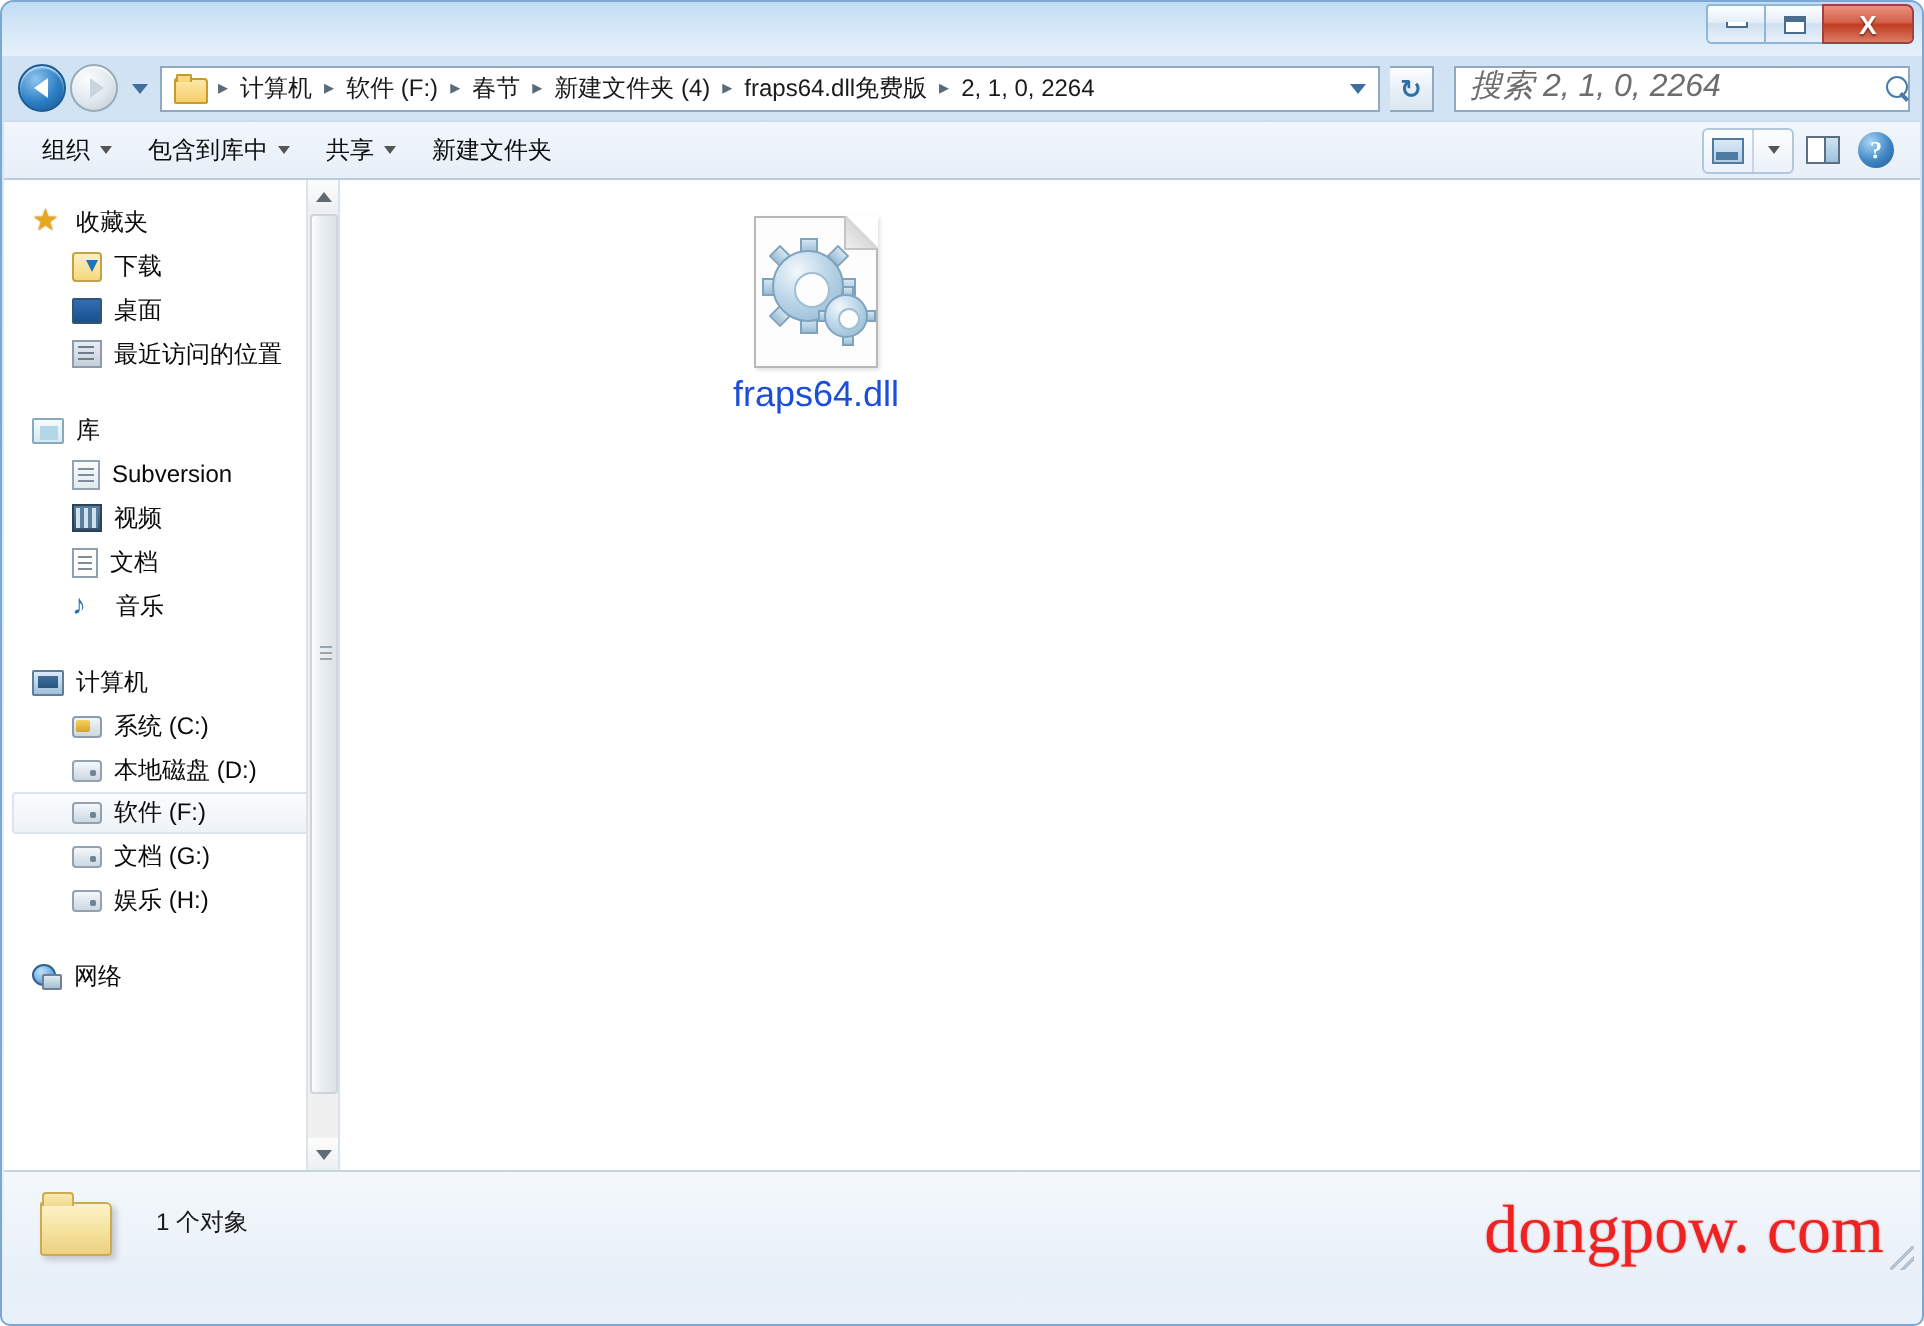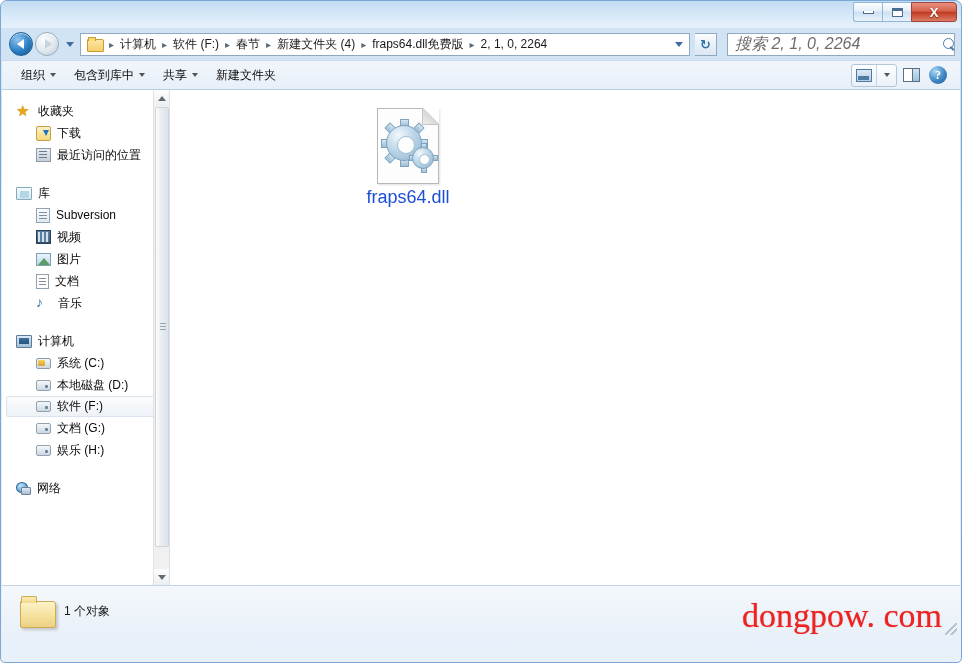--- a/index.html
+++ b/index.html
@@ -310,21 +310,21 @@
     position:absolute; background: linear-gradient(180deg,#d3e5f1,#9dbed6);
     border:1px solid #7ea3bf;
   }
   .file-name { font-size:18px; color:#1d4ed8; text-align:center; line-height:15px; }
 
   
   .statusbar {
     height: 52px; margin: 0 1px;
     background: linear-gradient(180deg,#f4f8fc 0%,#e9f0f8 100%);
     border-top:1px solid #c2d4e6;
-    display:flex; align-items:center; padding-left: 18px; gap: 6px;
+    display:flex; align-items:center; padding-left: 18px; gap: 20px;
     position:relative;
     text-align:right;
   }
   .st-folder {
     width:38px;height:32px;position:relative;flex:none;
   }
   .st-folder:before{
     content:"";position:absolute;left:0;top:5px;width:34px;height:25px;
     background:linear-gradient(180deg,#fdf3c9 0%,#f4e09a 60%,#edd083 100%);
     border:1px solid #cdab52;border-radius:1px 3px 2px 2px;
@@ -455,43 +455,43 @@
       <div class="nav-group">
         <div class="nav-row head">
           <span class="ic ic-star">★</span>
           <span>收藏夹</span>
         </div>
         <div class="nav-row child">
           <span class="ic-dl"></span>
           <span>下载</span>
         </div>
         <div class="nav-row child">
+          <span class="ic-desk"></span>
+          <span>桌面</span>
+        </div>
+        <div class="nav-row child">
           <span class="ic-recent"></span>
           <span>最近访问的位置</span>
         </div>
       </div>
 
       <div class="spacer"></div>
 
       <div class="nav-group">
         <div class="nav-row head">
           <span class="ic-lib"></span>
           <span>库</span>
         </div>
         <div class="nav-row child">
           <span class="ic-svn"></span>
           <span>Subversion</span>
         </div>
         <div class="nav-row child">
           <span class="ic-vid"></span>
           <span>视频</span>
-        </div>
-        <div class="nav-row child">
-          <span class="ic-pic"></span>
-          <span>图片</span>
         </div>
         <div class="nav-row child">
           <span class="ic-doc"></span>
           <span>文档</span>
         </div>
         <div class="nav-row child">
           <span class="ic ic-mus">♪</span>
           <span>音乐</span>
         </div>
       </div>

